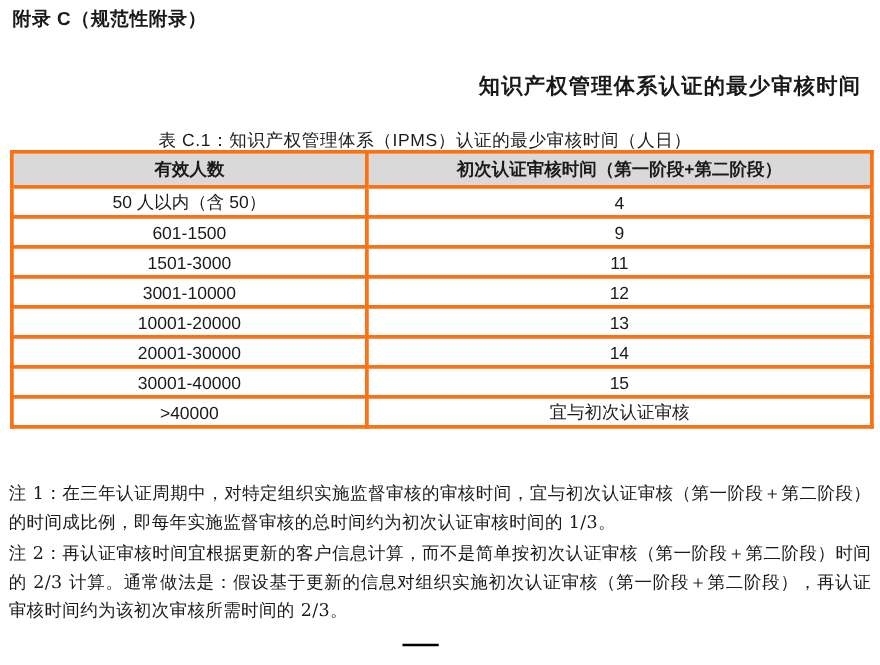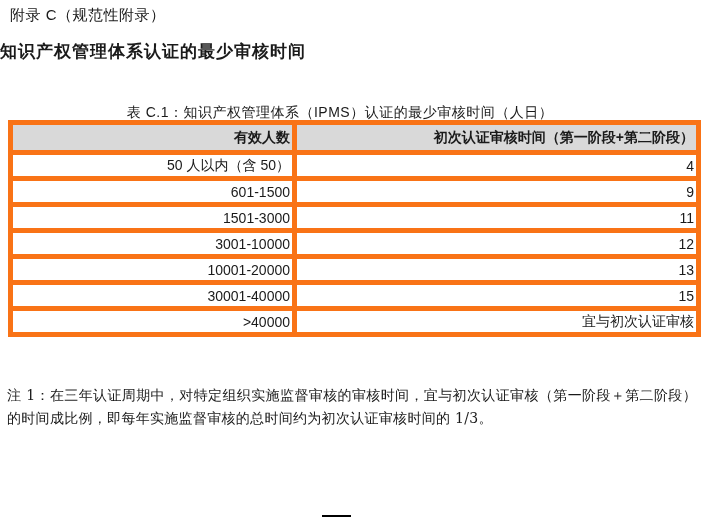--- a/index.html
+++ b/index.html
@@ -15,31 +15,31 @@
     color: #1a1a1a;
     font-family: "Liberation Sans", sans-serif;
     overflow: hidden;
   }
   .appendix-title {
     position: absolute;
     left: 10px;
     top: 6px;
     margin: 0;
     font-size: 15px;
-    font-weight: normal;
+    font-weight: bold;
     letter-spacing: 0.5px;
     font-family: "Liberation Sans", sans-serif;
   }
   .doc-subtitle {
     position: absolute;
     left: 0;
     top: 40px;
     width: 672px;
-    margin: 0;
-    text-align: left;
+    margin: 17px;
+    text-align: right;
     font-size: 17px;
     font-weight: bold;
     letter-spacing: 1px;
     font-family: "Liberation Sans", sans-serif;
   }
   .table-caption {
     position: absolute;
     left: 0;
     top: 104px;
     width: 680px;
@@ -51,22 +51,22 @@
     position: absolute;
     left: 8px;
     top: 120px;
     width: 688px;
     border-collapse: collapse;
     table-layout: fixed;
     font-size: 14px;
   }
   table.audit-table th,
   table.audit-table td {
-    border: 5px solid #f97316;
-    text-align: right;
+    border: 3px solid #f97316;
+    text-align: center;
     vertical-align: middle;
     padding: 0 2px;
     overflow: hidden;
     white-space: nowrap;
   }
   table.audit-table {
     border: 2px solid #000000;
   }
   table.audit-table th {
     height: 25px;
@@ -140,29 +140,34 @@
       </tr>
       <tr>
         <td>3001-10000</td>
         <td>12</td>
       </tr>
       <tr>
         <td>10001-20000</td>
         <td>13</td>
       </tr>
       <tr>
+        <td>20001-30000</td>
+        <td>14</td>
+      </tr>
+      <tr>
         <td>30001-40000</td>
         <td>15</td>
       </tr>
       <tr>
         <td>&gt;40000</td>
         <td>宜与初次认证审核</td>
       </tr>
     </tbody>
   </table>
 
   <div class="notes">
     <p class="note">注 1：在三年认证周期中，对特定组织实施监督审核的审核时间，宜与初次认证审核（第一阶段＋第二阶段）的时间成比例，即每年实施监督审核的总时间约为初次认证审核时间的 1/3。</p>
+    <p class="note">注 2：再认证审核时间宜根据更新的客户信息计算，而不是简单按初次认证审核（第一阶段＋第二阶段）时间的 2/3 计算。通常做法是：假设基于更新的信息对组织实施初次认证审核（第一阶段＋第二阶段），再认证审核时间约为该初次审核所需时间的 2/3。</p>
   </div>
 
   <div class="page-rule"></div>
 
 </div>
 
 </body></html>

